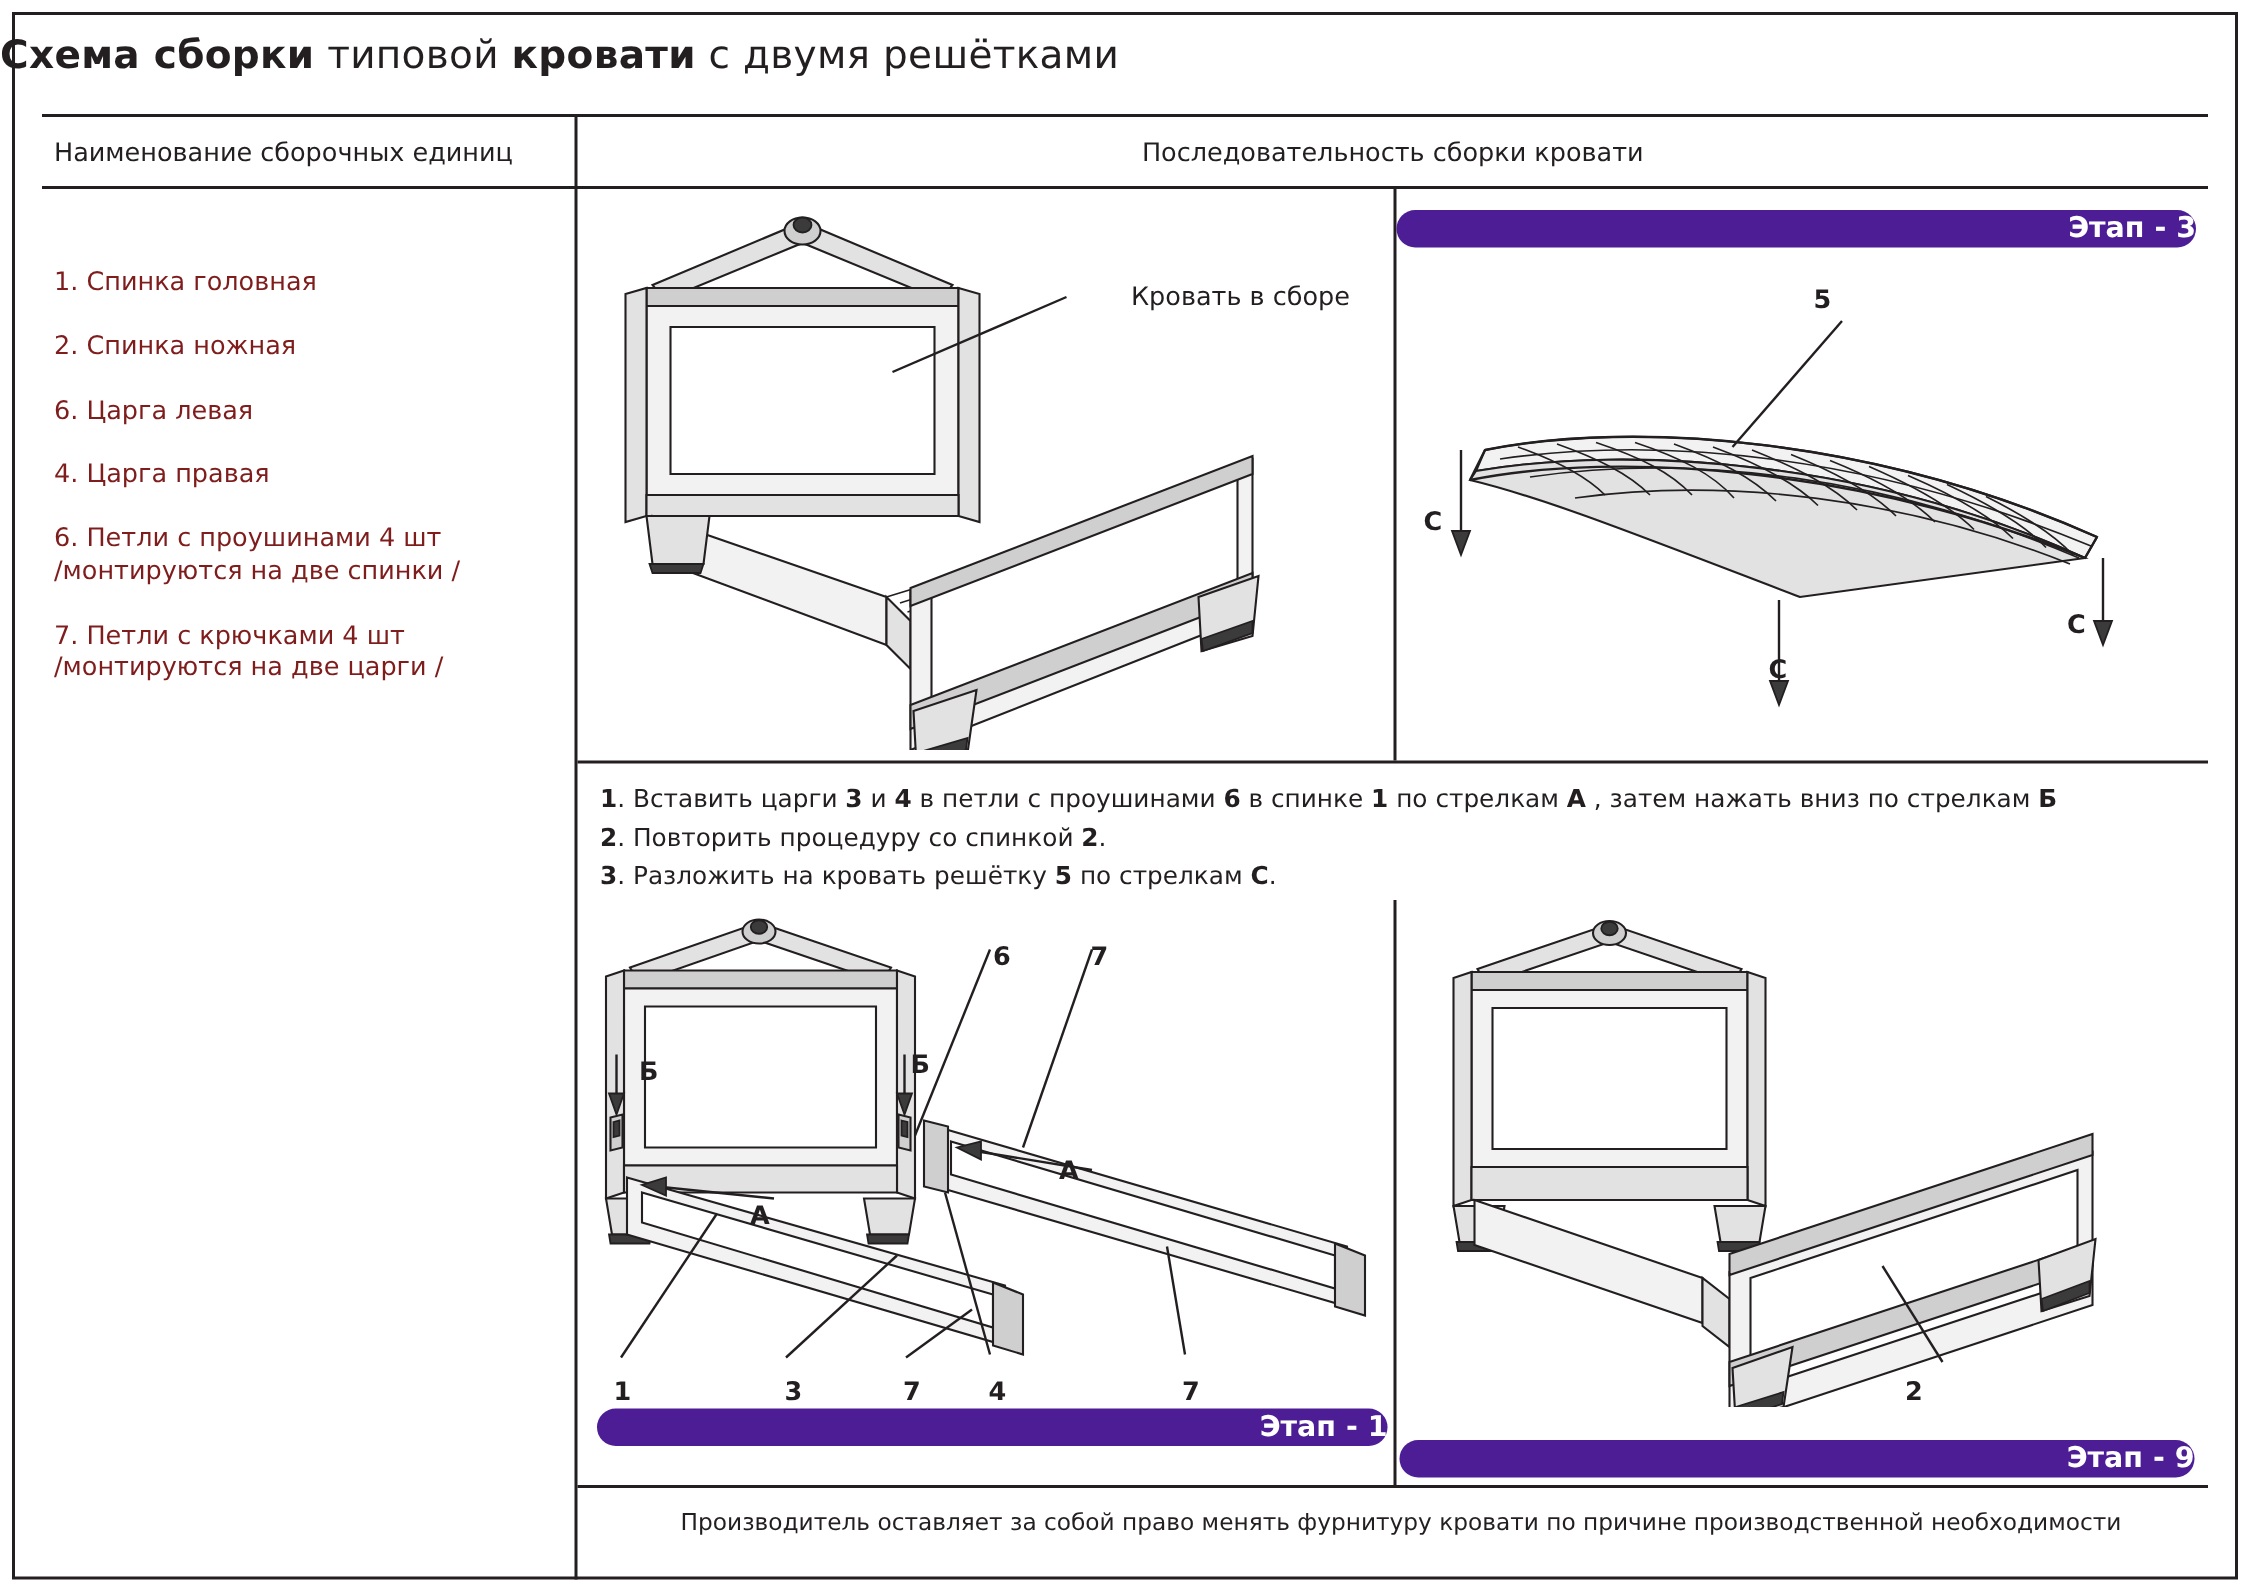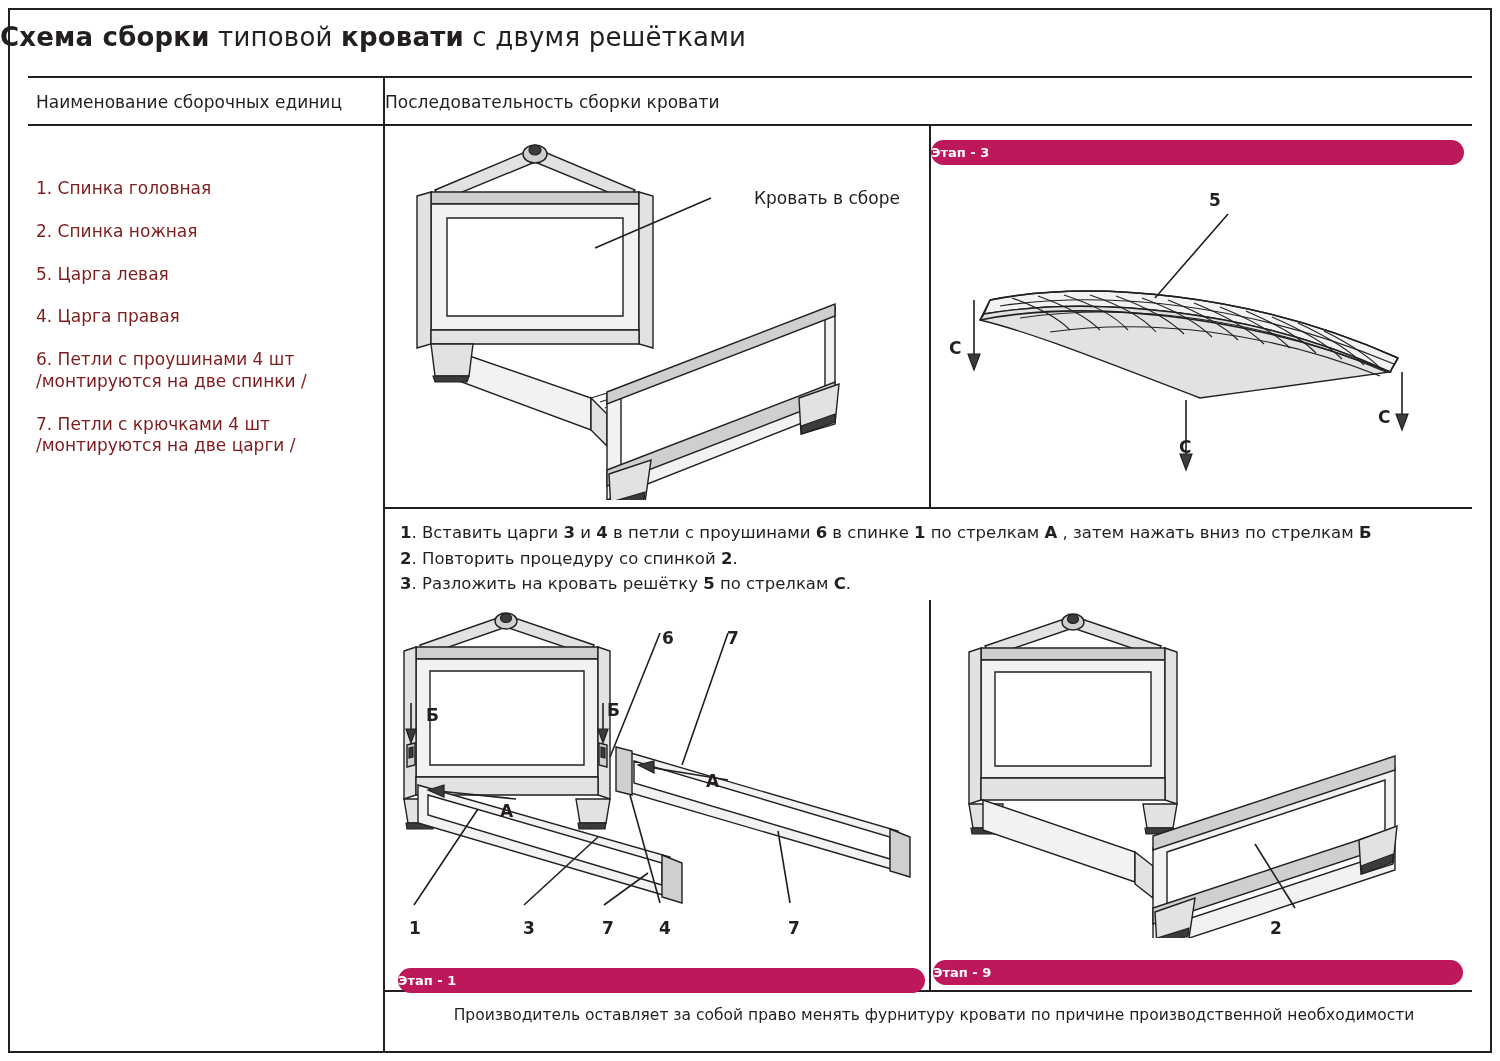--- a/index.html
+++ b/index.html
@@ -104,51 +104,52 @@
     top: 92px;
     width: 345px;
     font-size: 17px;
     color: #231f20;
   }
   .col-head-right {
     position: absolute;
     left: 385px;
     top: 92px;
     width: 1087px;
+    text-align: center;
     font-size: 17px;
     color: #231f20;
   }
   
   .parts-list {
     position: absolute;
     left: 36px;
     top: 178px;
     width: 345px;
   }
   .part-item {
     font-size: 17px;
     color: #7f1d1d;
     line-height: 1.28;
     margin-bottom: 21px;
     white-space: pre-line;
   }
   
   .banner {
     position: absolute;
-    background: #be185d;
+    background: #4c1d95;
     color: #ffffff;
     border-radius: 14px;
-    text-align: left;
-    font-size: 13px;
+    text-align: right;
+    font-size: 19px;
     font-weight: bold;
     line-height: 25px;
     height: 25px;
   }
   #banner-3 { left: 931px; top: 140px; width: 533px; }
-  #banner-1 { left: 398px; top: 968px; width: 527px; }
+  #banner-1 { left: 398px; top: 939px; width: 527px; }
   #banner-2 { left: 933px; top: 960px; width: 530px; }
   
   .instructions {
     position: absolute;
     left: 400px;
     top: 520px;
     width: 1068px;
     font-size: 16.5px;
     color: #231f20;
     line-height: 1.55;
@@ -202,21 +203,21 @@
   <div class="vline-mid"></div>
   <div class="vline-mid2"></div>
   <div class="hline-bottom"></div>
 
   <div class="col-head-left">Наименование  сборочных единиц</div>
   <div class="col-head-right">Последовательность сборки кровати</div>
 
   <div class="parts-list">
     <div class="part-item">1.  Спинка головная</div>
     <div class="part-item">2. Спинка ножная</div>
-    <div class="part-item">5. Царга левая</div>
+    <div class="part-item">6. Царга левая</div>
     <div class="part-item">4. Царга правая</div>
     <div class="part-item">6. Петли с проушинами 4 шт
 /монтируются на две спинки /</div>
     <div class="part-item">7. Петли с крючками 4 шт
 /монтируются на две царги /</div>
   </div>
 
   <svg style="position:absolute; left:395px; top:130px;" width="530" height="370" viewBox="0 0 530 370">
 
     <path class="dg-fill-md" d="M40 60 L140 18 L240 60 L232 70 L140 32 L48 70 Z"></path>

